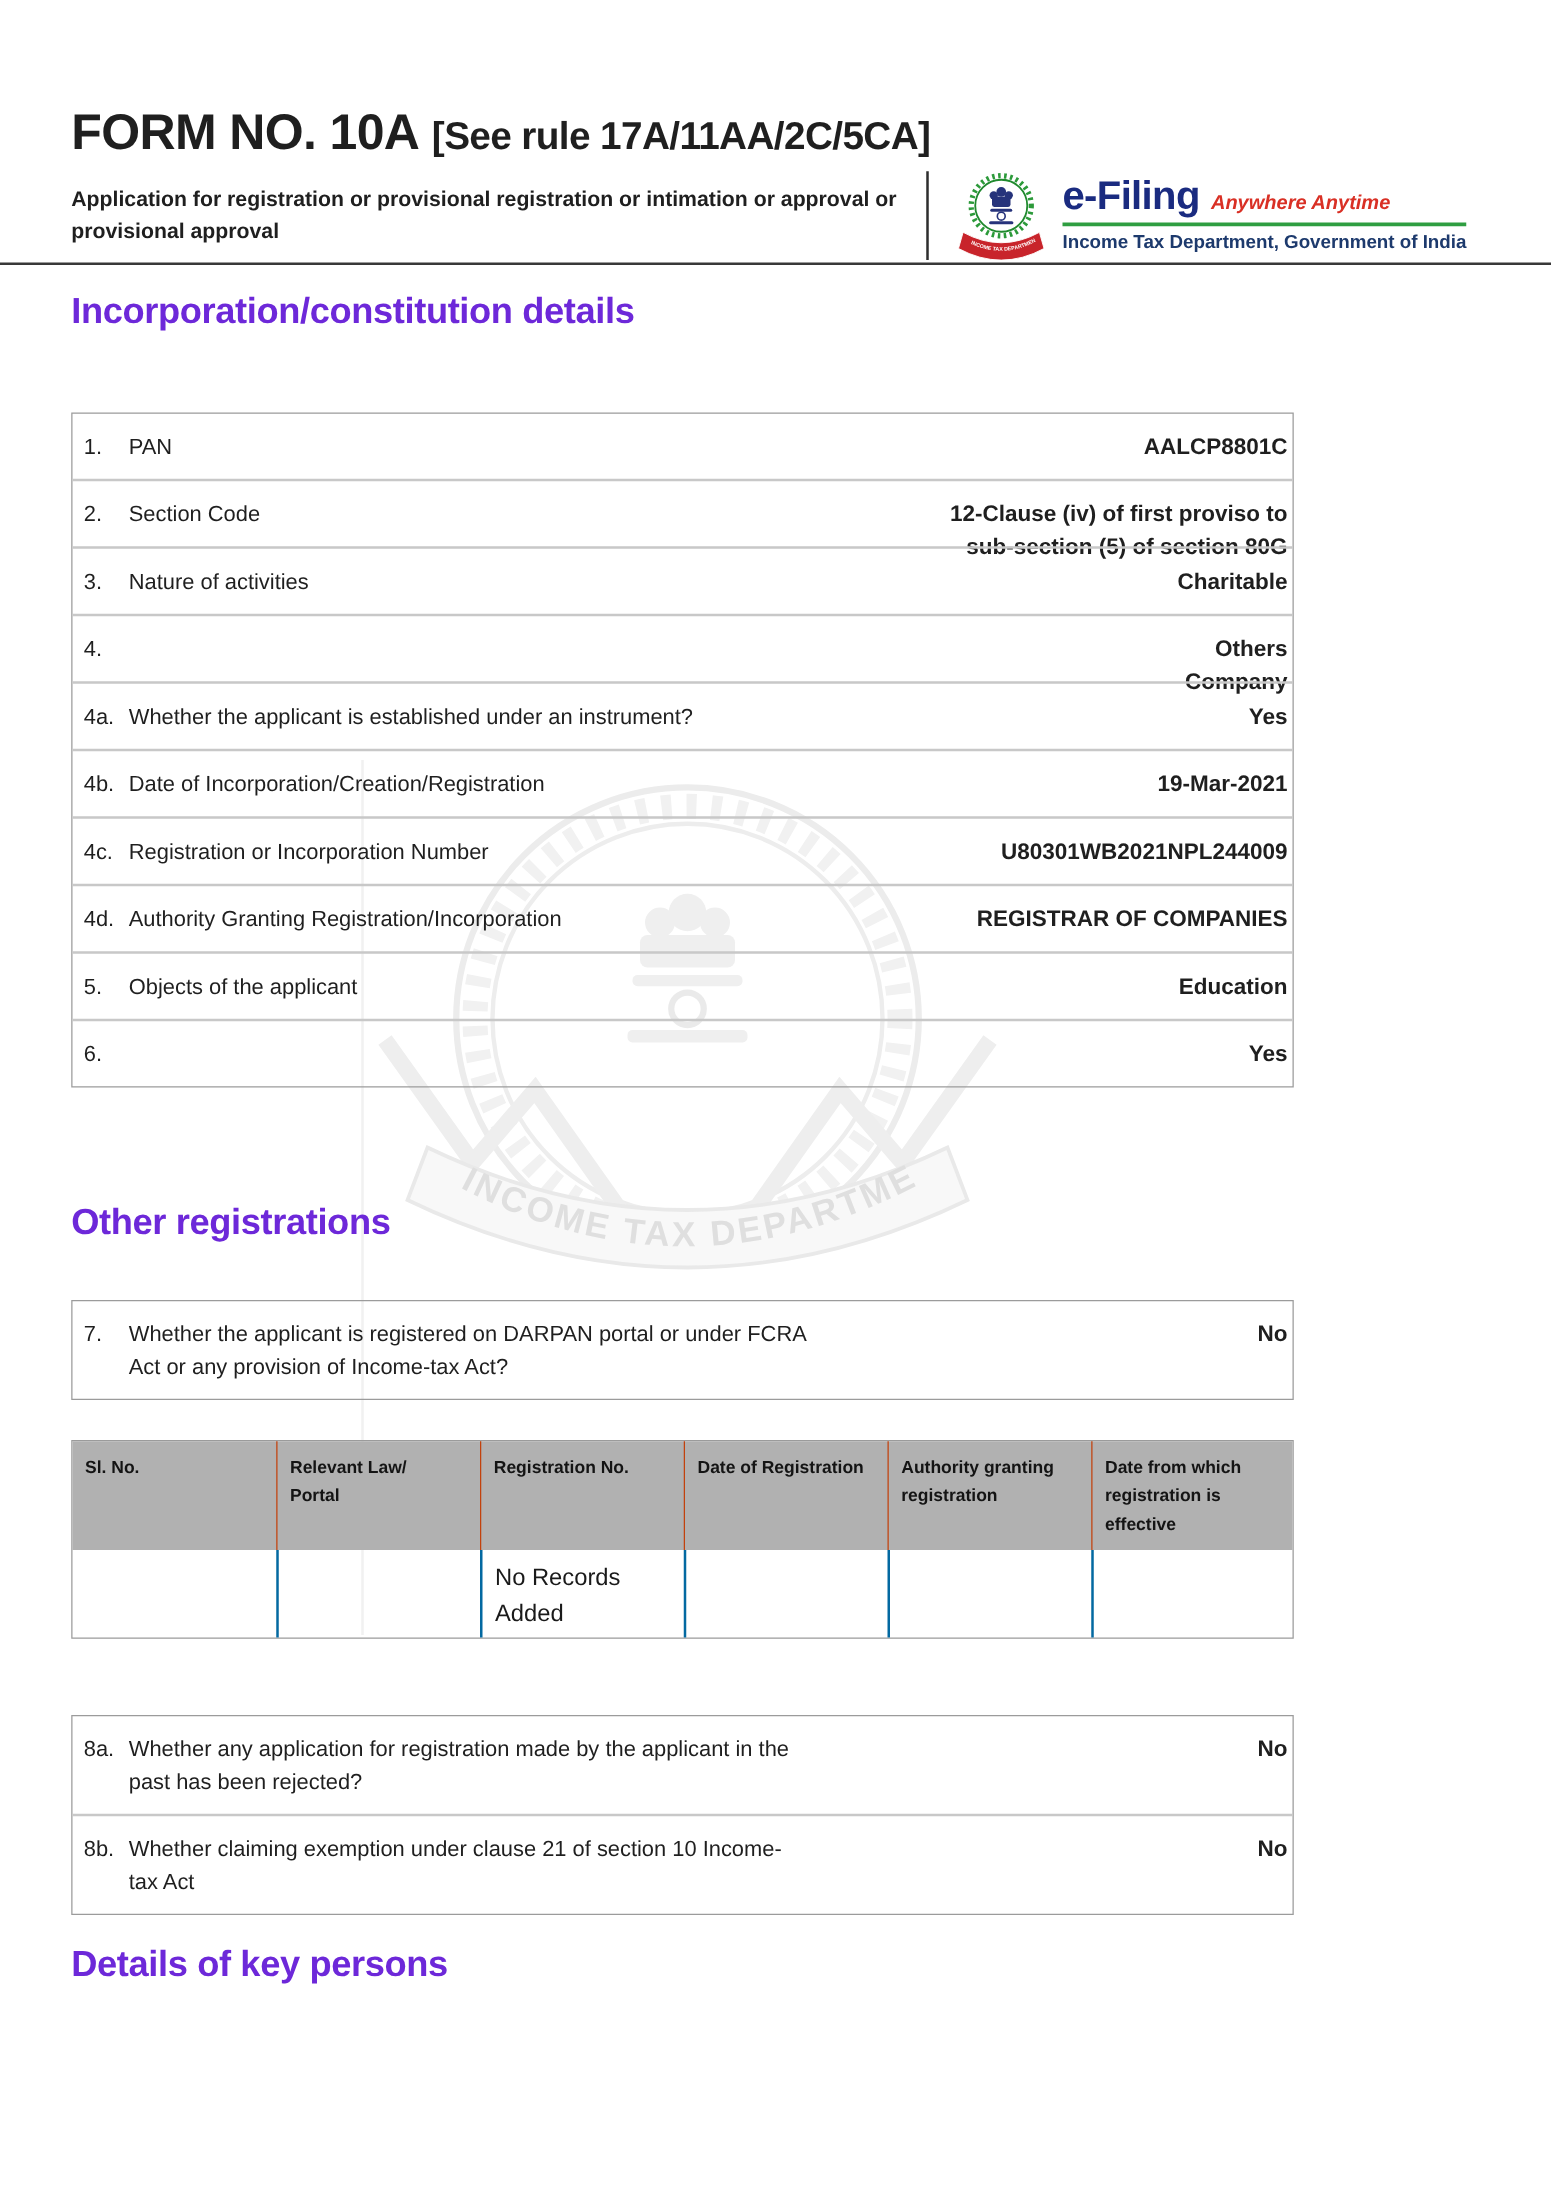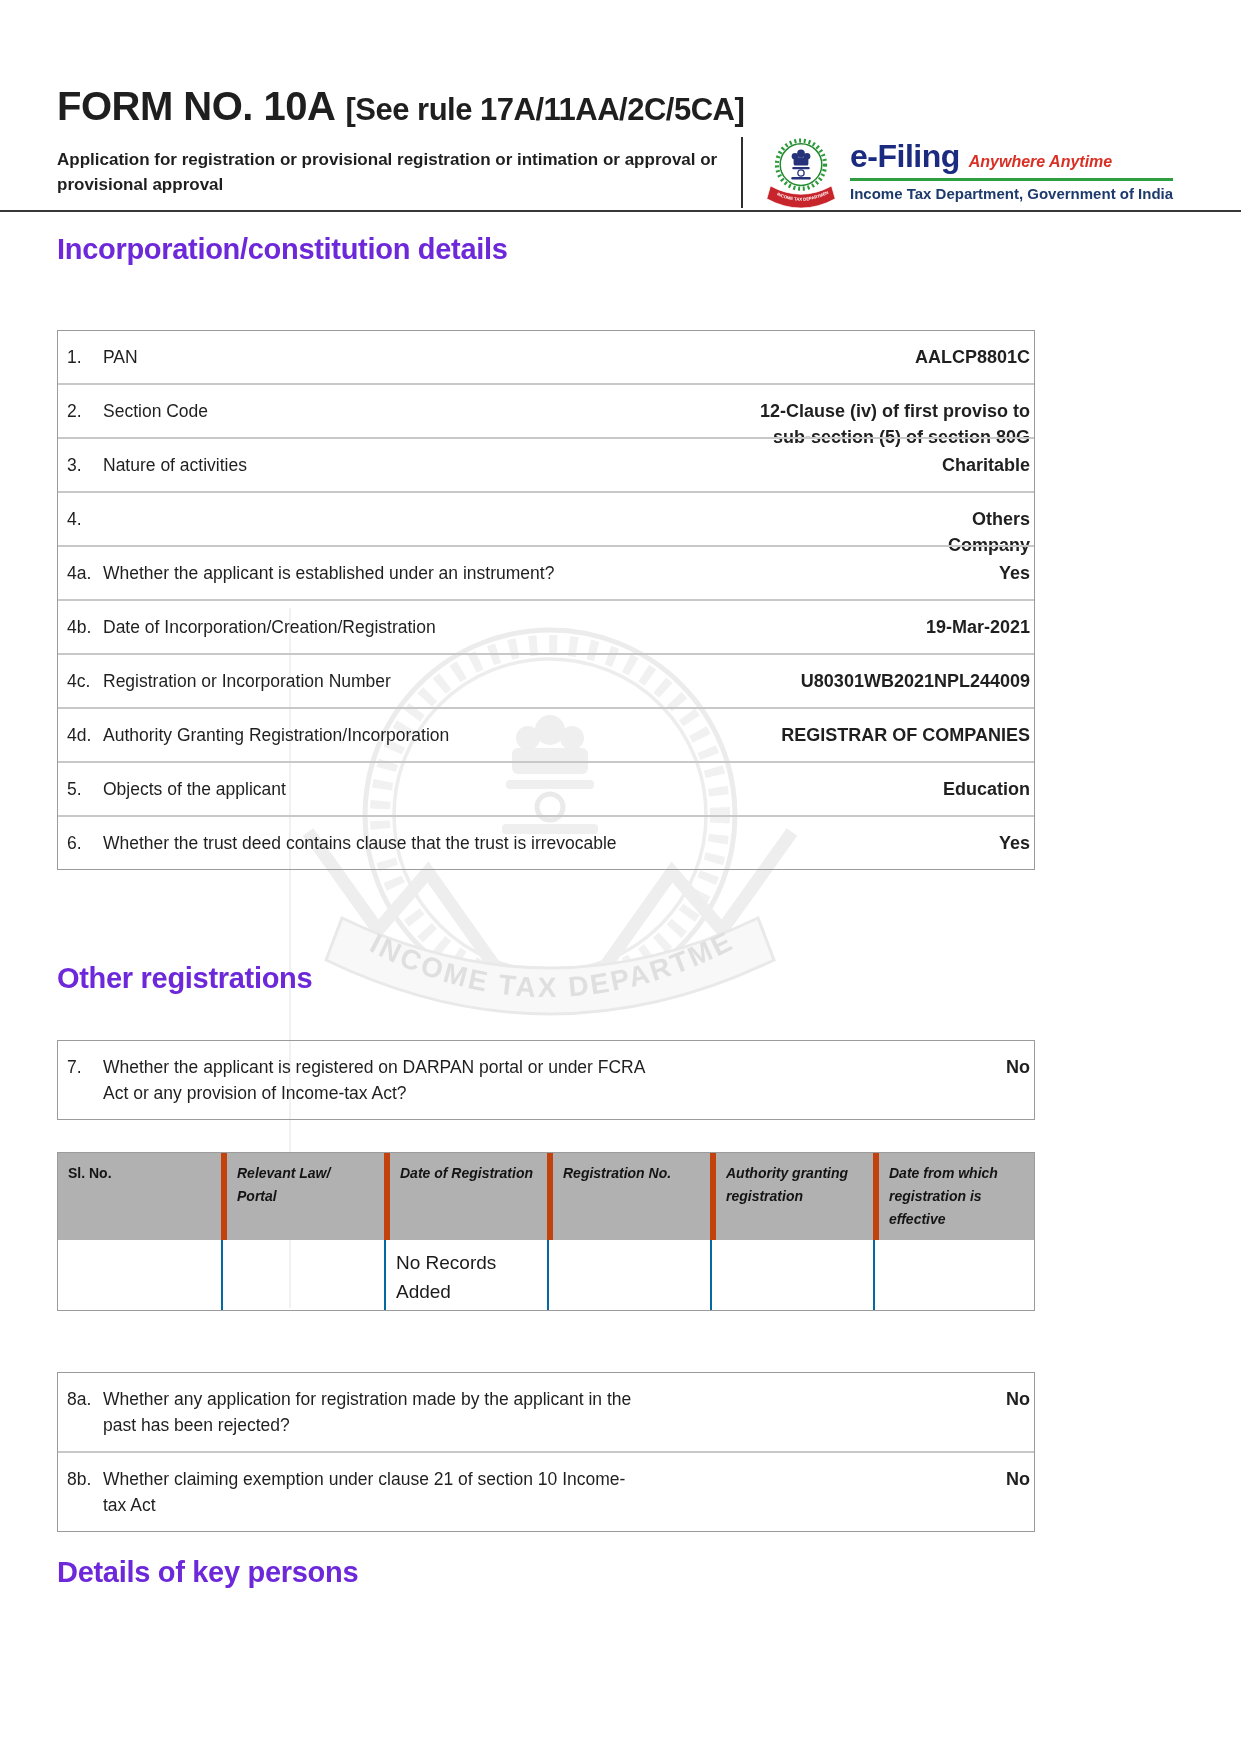--- a/index.html
+++ b/index.html
@@ -42,21 +42,21 @@
   .trow{position:relative;display:flex;align-items:flex-start;padding:13px 0;}
   .trow + .trow{border-top:2px solid #c8c8c8;}
   .num{width:45px;padding-left:9px;font-size:17.5px;line-height:26px;flex:none;}
   .lbl{width:595px;font-size:17.5px;line-height:26px;white-space:pre-line;flex:none;}
   .val{position:absolute;left:660px;top:13px;width:312px;font-size:18px;line-height:26px;font-weight:700;white-space:pre-line;text-align:right;}
 
   
   .regtbl{position:absolute;left:57px;top:1152px;width:978px;border:1px solid #9b9b9b;}
   .rhead{display:flex;background:#b1b1b1;}
   .rhead .hcell{width:163px;padding:9px 10px;font-size:14px;font-weight:700;line-height:23px;color:#141414;white-space:pre-line;flex:none;}
-  .rhead .hcell + .hcell{border-left:6px solid #c2410c;font-style:italic;}
+  .rhead .hcell + .hcell{border-left:1px solid #c2410c;}
   .rbody{display:flex;}
   .rbody .bcell{width:163px;height:70px;padding:8px 10px;flex:none;}
   .rbody .bcell + .bcell{border-left:2px solid #0369a1;}
   .empty-msg{display:inline-block;max-width:115px;font-size:19px;line-height:29px;color:#1a1a1a;}
 </style>
 </head>
 <body>
 
 <div class="page">
 
@@ -167,43 +167,42 @@
       <span class="lbl">Authority Granting Registration/Incorporation</span>
       <span class="val">REGISTRAR OF COMPANIES</span>
     </div>
     <div class="trow">
       <span class="num">5.</span>
       <span class="lbl">Objects of the applicant</span>
       <span class="val">Education</span>
     </div>
     <div class="trow">
       <span class="num">6.</span>
-      <span class="lbl">Whether the trust deed contains clause that the trust is irrevocable</span>
       <span class="val">Yes</span>
     </div>
   </div>
 
   <h2 class="sec sec2">Other registrations</h2>
 
   <div class="tbl box7">
     <div class="trow">
       <span class="num">7.</span>
       <span class="lbl">Whether the applicant is registered on DARPAN portal or under FCRA
 Act or any provision of Income-tax Act?</span>
       <span class="val">No</span>
     </div>
   </div>
 
   <div class="regtbl">
     <div class="rhead">
       <div class="hcell">Sl. No.</div>
       <div class="hcell">Relevant Law/
 Portal</div>
+      <div class="hcell">Registration No.</div>
       <div class="hcell">Date of Registration</div>
-      <div class="hcell">Registration No.</div>
       <div class="hcell">Authority granting registration</div>
       <div class="hcell">Date from which registration is effective</div>
     </div>
     <div class="rbody">
       <div class="bcell"></div>
       <div class="bcell"></div>
       <div class="bcell">
         <span class="empty-msg">No Records Added</span>
       </div>
       <div class="bcell"></div>

